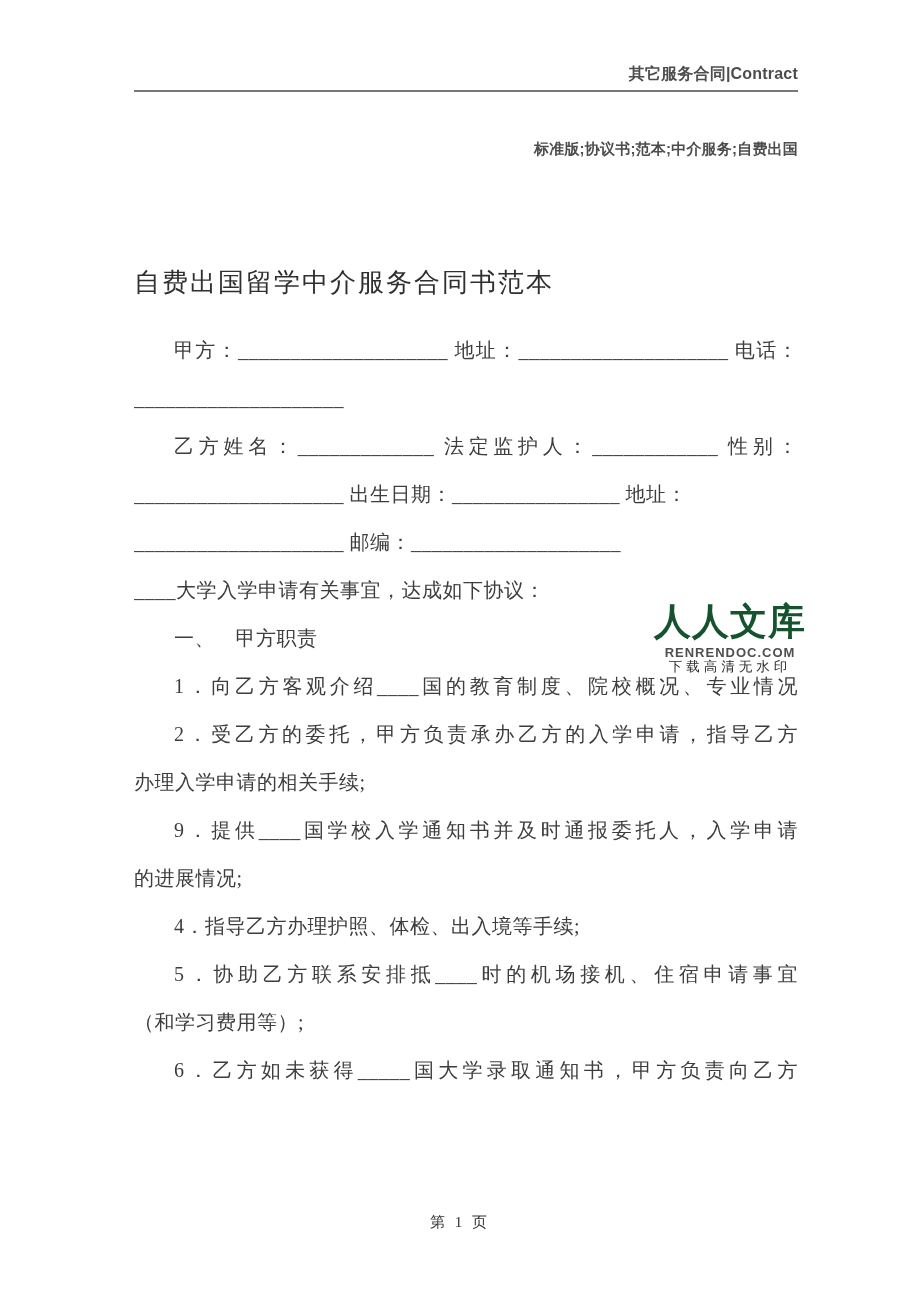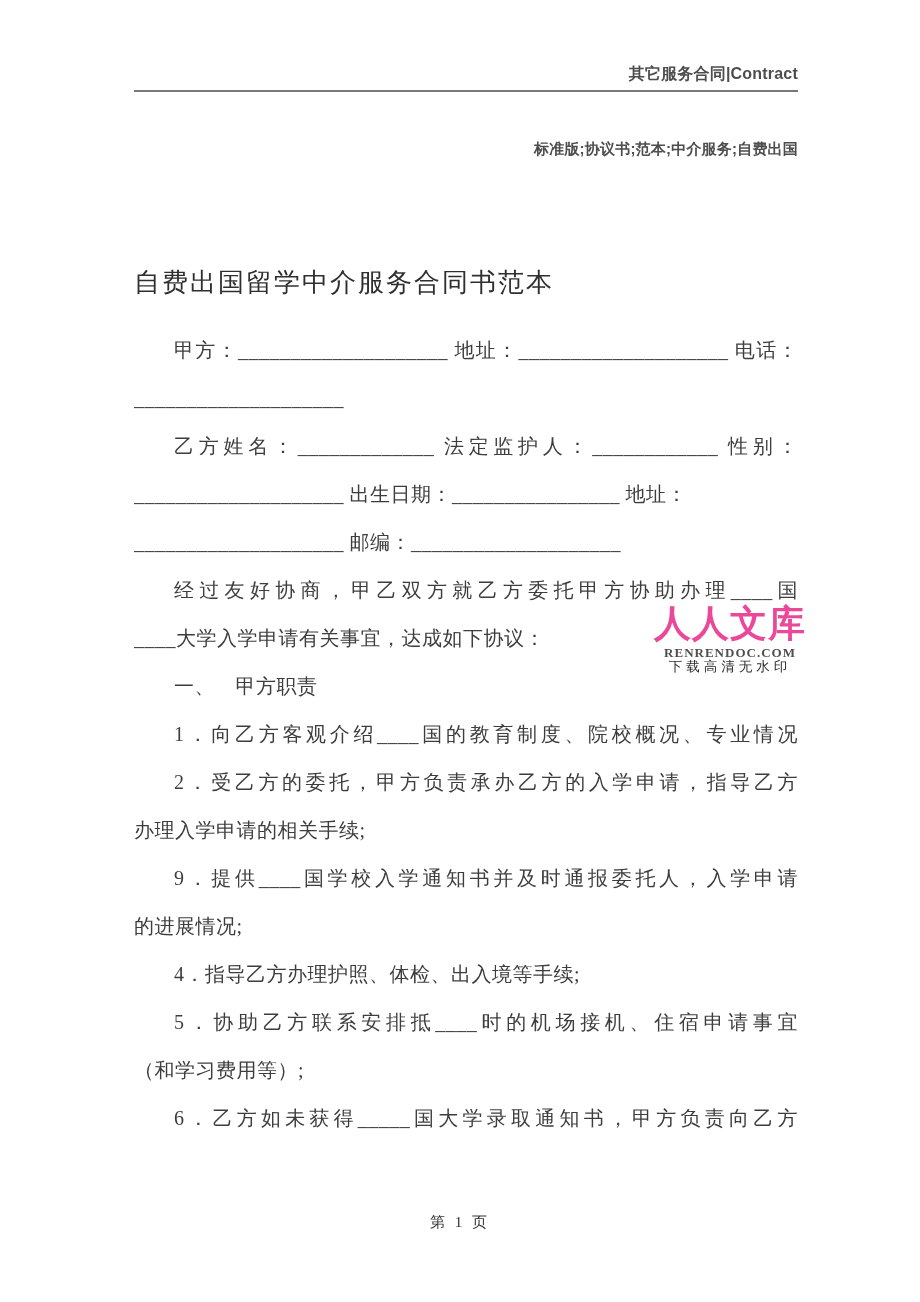--- a/index.html
+++ b/index.html
@@ -71,30 +71,30 @@
   
   .watermark {
     position: absolute;
     left: 636px;
     top: 602px;
     width: 160px;
     text-align: center;
     pointer-events: none;
   }
   .wm-brand {
-    font-family: Liberation Sans, sans-serif;
+    font-family: Liberation Mono, monospace;
     font-size: 37px;
     font-weight: bold;
     letter-spacing: 1px;
-    color: #ec4899;
+    color: #14532d;
     line-height: 44px;
     white-space: nowrap;
   }
   .wm-domain {
-    font-family: Liberation Serif, serif;
+    font-family: Liberation Sans, sans-serif;
     font-size: 13px;
     font-weight: bold;
     letter-spacing: 1px;
     color: #4f4f4f;
     line-height: 13px;
   }
   .wm-tagline {
     font-size: 13.5px;
     letter-spacing: 4px;
     color: #2c2c2c;
@@ -125,21 +125,20 @@
   </header>
 
   <main class="doc-main">
     <h1 class="doc-title">自费出国留学中介服务合同书范本</h1>
     <div id="body-lines">
         <div class="line indent fill">甲方：____________________ 地址：____________________ 电话：</div>
         <div class="line">____________________</div>
         <div class="line indent fill">乙方姓名：_____________ 法定监护人：____________ 性别：</div>
         <div class="line">____________________ 出生日期：________________ 地址：</div>
         <div class="line">____________________ 邮编：____________________</div>
-        <div class="line indent fill">经过友好协商，甲乙双方就乙方委托甲方协助办理____国</div>
         <div class="line">____大学入学申请有关事宜，达成如下协议：</div>
         <div class="line indent">一、　甲方职责</div>
         <div class="line indent fill">1．向乙方客观介绍____国的教育制度、院校概况、专业情况</div>
         <div class="line indent fill">2．受乙方的委托，甲方负责承办乙方的入学申请，指导乙方</div>
         <div class="line">办理入学申请的相关手续;</div>
         <div class="line indent fill">9．提供____国学校入学通知书并及时通报委托人，入学申请</div>
         <div class="line">的进展情况;</div>
         <div class="line indent">4．指导乙方办理护照、体检、出入境等手续;</div>
         <div class="line indent fill">5．协助乙方联系安排抵____时的机场接机、住宿申请事宜</div>
         <div class="line">（和学习费用等）;</div>

